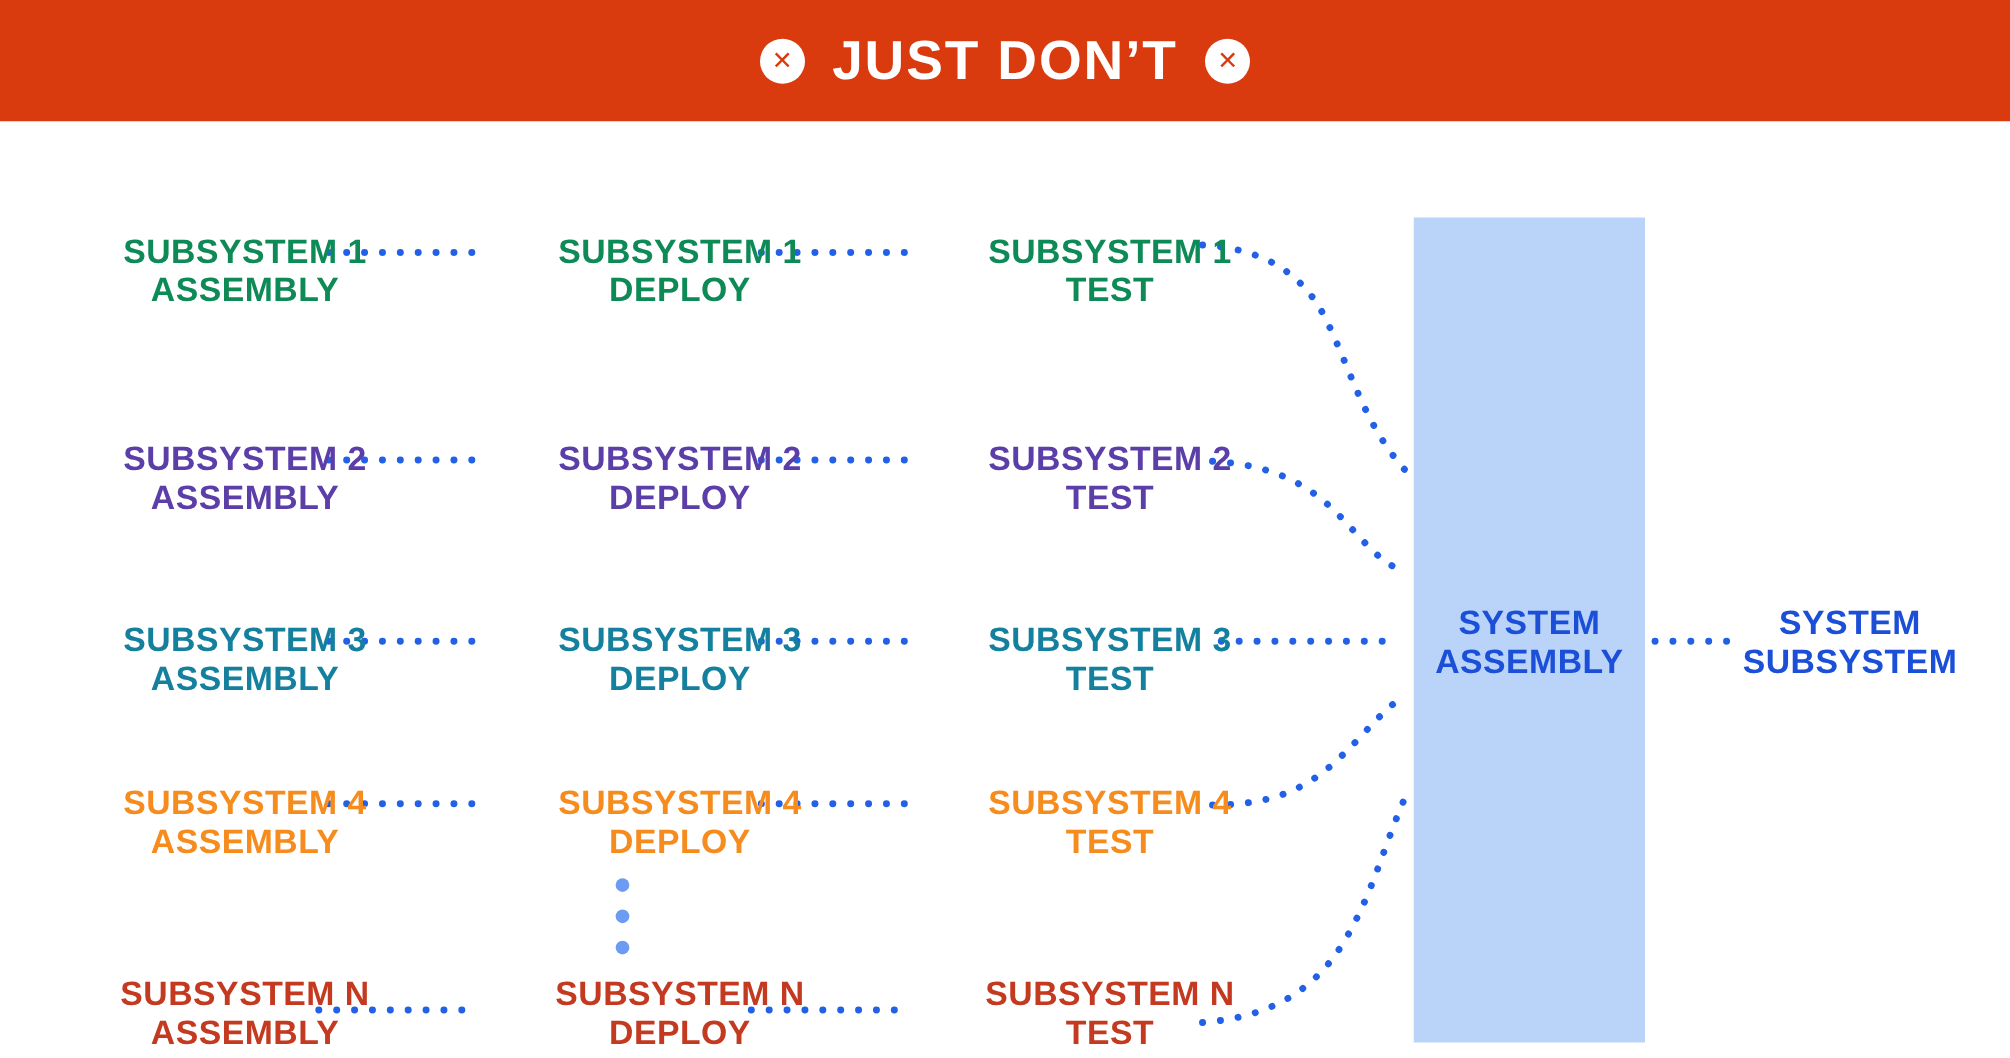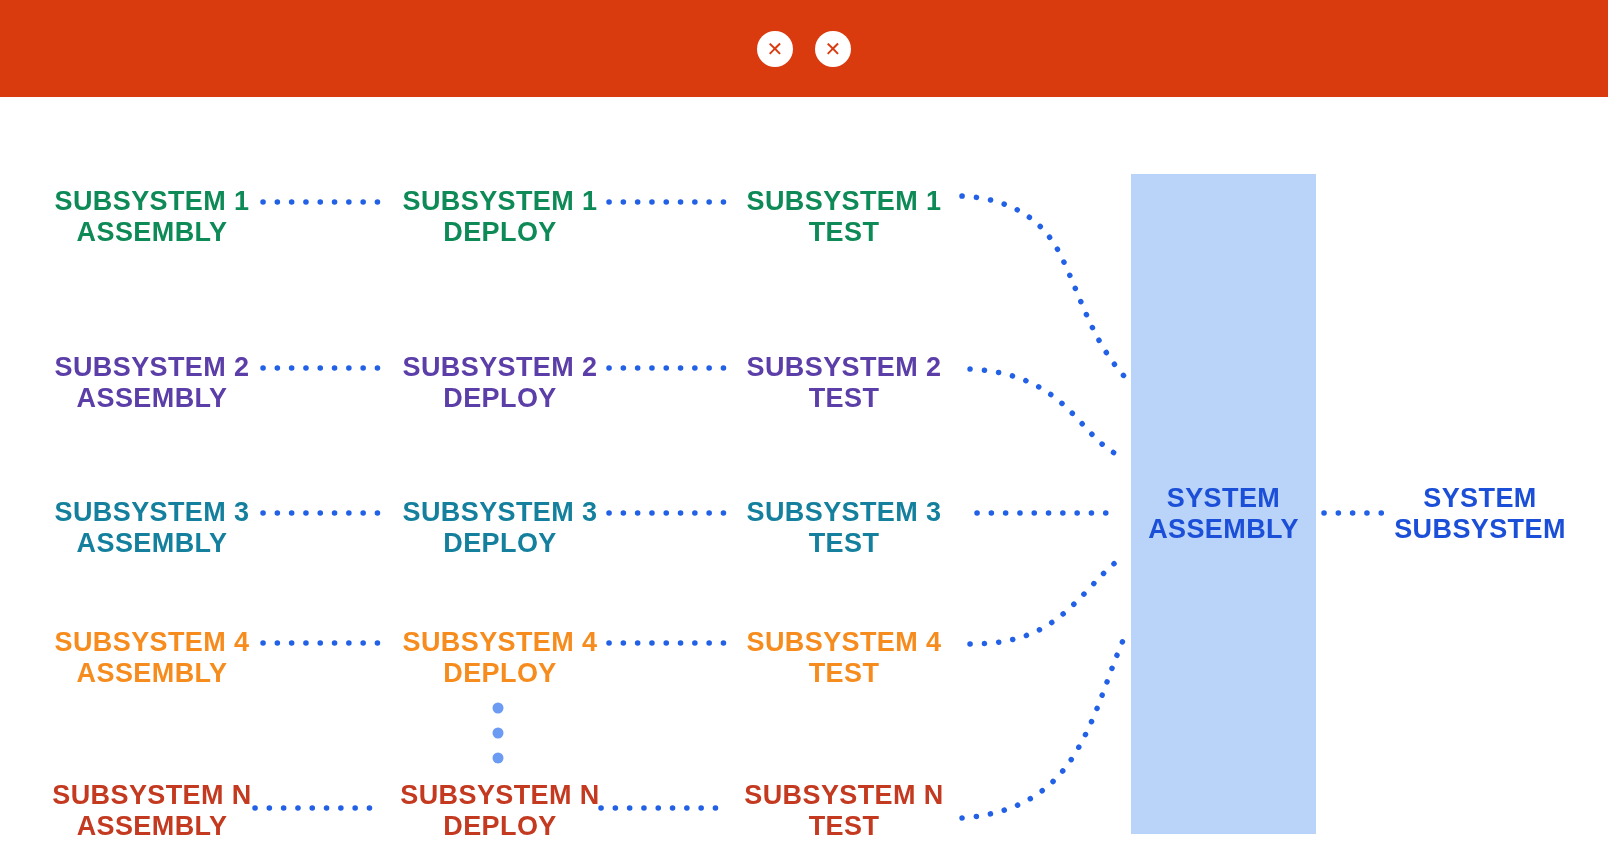--- a/index.html
+++ b/index.html
@@ -21,21 +21,21 @@
   .circle-x {
     width: 36px; height: 36px; border-radius: 50%; background: #ffffff;
     display: flex; align-items: center; justify-content: center;
     color: #D93A0E; font-size: 20px; font-weight: 900; line-height: 1;
   }
 
   
   .cell {
     position: absolute; transform: translateX(-50%);
     text-align: center; white-space: nowrap;
-    font-size: 27px; font-weight: 800; line-height: 31px; letter-spacing: 0.4px;
+    font-size: 27px; font-weight: 800; line-height: 31px; letter-spacing: 0.4px; margin-left: 44px;
   }
 
   
   .sys-box {
     position: absolute; left: 1131px; top: 174px; width: 185px; height: 660px;
   }
   .sys-box-label {
     position: absolute; top: 309px; left: 0; right: 0; text-align: center;
     font-size: 27px; font-weight: 800; line-height: 31px; letter-spacing: 0.4px;
   }
@@ -50,20 +50,21 @@
     pointer-events: none;
   }
 </style>
 </head>
 <body>
 
 <div class="stage">
 
   <div class="banner" style="background-color: rgb(217, 58, 14);">
     <span class="circle-x">✕</span>
+    <span class="banner-title">JUST DON’T</span>
     <span class="circle-x">✕</span>
   </div>
 
   <svg class="connectors" viewBox="0 0 1608 846" aria-hidden="true">
     <g fill="none" stroke-width="5.5" stroke-linecap="round" stroke-dasharray="0.1 14.2" stroke="#2261E6">
 
       <path d="M263,202 L390,202"></path>
       <path d="M609,202 L737,202"></path>
 
       <path d="M263,368 L390,368"></path>

